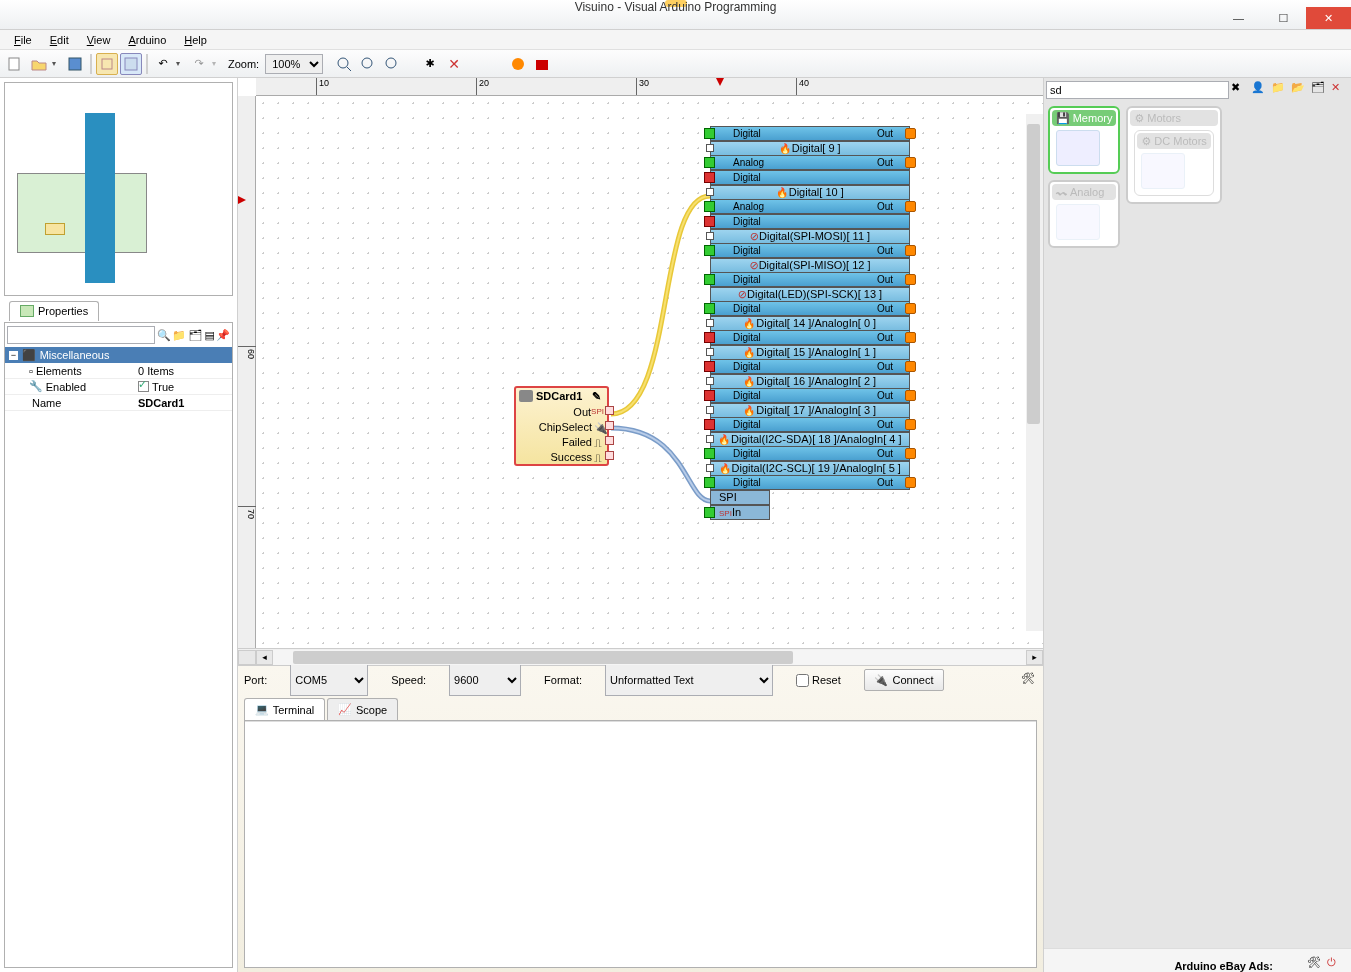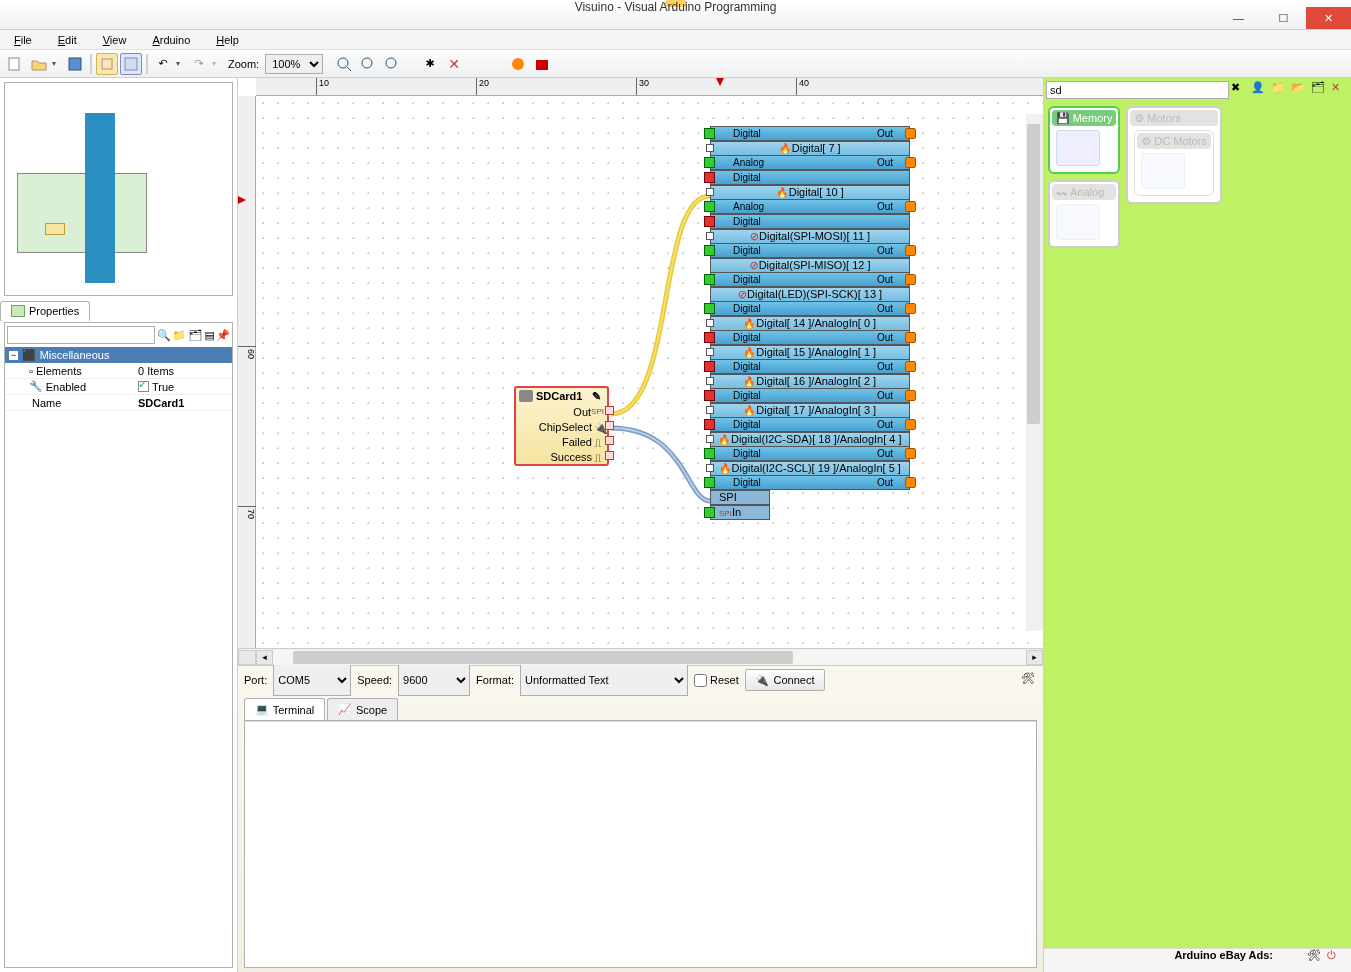--- a/index.html
+++ b/index.html
@@ -7,41 +7,41 @@
 
 
 .titlebar { height: 30px; background: linear-gradient(#fff,#eef0f2); display: flex; align-items: center; position: relative; border-bottom: 1px solid #d0d0d0; flex-direction: column; }
 .titlebar .app-icon { width: 22px; height: 22px; margin: 0 6px; background: #ffd060; border-radius: 3px; position: relative; }
 .titlebar .title { position: absolute; left: 50%; transform: translateX(-50%); font-size: 12px; color: #333; }
 .titlebar .win-btns { margin-left: auto; display: flex; }
 .titlebar .win-btn { width: 45px; height: 22px; display: flex; align-items: center; justify-content: center; color: #333; }
 .titlebar .win-btn.close { background: #e04a3a; color: #fff; }
 
 
-.menubar { height: 20px; background: #f5f5f5; display: flex; align-items: center; padding: 0 6px; gap: 10px; border-bottom: 1px solid #e0e0e0; }
+.menubar { height: 20px; background: #f5f5f5; display: flex; align-items: center; padding: 0 6px; gap: 2px; border-bottom: 1px solid #e0e0e0; }
 .menubar span { padding: 2px 8px; cursor: default; }
 .menubar span u { text-decoration: underline; }
 
 
 .toolbar { height: 28px; background: linear-gradient(#fdfdfd,#eef0f2); display: flex; align-items: center; padding: 0 4px; gap: 2px; border-bottom: 1px solid #d0d0d0; }
 .toolbar .tbtn { width: 22px; height: 22px; display: flex; align-items: center; justify-content: center; border: 1px solid transparent; border-radius: 2px; }
 .toolbar .sep { width: 2px; height: 20px; background: #d0d0d0; margin: 0 2px; }
 .toolbar .zoom-label { margin: 0 4px; }
 .toolbar select { height: 20px; border: 1px solid #abadb3; padding: 0 2px; }
 .toolbar .drop { width: 10px; font-size: 8px; color: #555; }
 
 
 .main { flex: 1; display: flex; min-height: 0; }
 .left-col { width: 238px; display: flex; flex-direction: column; border-right: 1px solid #d0d0d0; }
 .overview { height: 214px; border: 1px solid #b0b0b0; margin: 4px; background: #fff; position: relative; overflow: hidden; }
 .ovbox { position: absolute; left:12px; top:90px; width:130px; height:80px; background:#d9f0d4; border:1px solid #888;}
 .ovchip { position:absolute; left:80px; top:30px; width:30px; height:170px; background:#2a8fc0; }
 .ovsd { position:absolute; left:40px; top:140px; width:20px; height:12px; background:#f7e4a0; border:1px solid #c0a030;}
 
-.props-tab { height:22px; display:flex; align-items:center; padding:0 0;text-align:center;}
+.props-tab { height:22px; display:flex; align-items:center; padding:0 9px;text-align:center;}
 .props-tab .tab { background:#fff; border:1px solid #b0b0b0; border-bottom:none; padding:3px 10px 4px; border-radius:3px 3px 0 0; display:flex; align-items:center; gap:4px;}
 .props-tab .tab .ticon{width:14px;height:12px;background:#c8e8b8;border:1px solid #6a6;}
 .propspanel { flex:1; border:1px solid #b0b0b0; margin:0 4px 4px; background:#fff; display:flex; flex-direction:column;}
 .propbar { height:24px; display:flex; align-items:center; gap:2px; padding:2px;}
 .propbar input { flex:1; height:18px; border:1px solid #abadb3; padding:0 2px;}
 .propbar .pb { width:18px; height:18px; display:flex; align-items:center; justify-content:center; }
 .propbar .pin{margin-left:auto;}
 
 .propgroup { background:#4a7eb5; color:#fff; height:16px; display:flex; align-items:center; padding:0 4px; gap:4px;}
 .propgroup .minus{width:9px;height:9px;background:#fff;color:#000;line-height:8px;text-align:center;font-size:9px;}
@@ -98,51 +98,51 @@
 .hsb .track{flex:1;height:15px;background:#f5f5f5;position:relative;}
 .hsb .thumb{position:absolute;left:20px;width:500px;height:13px;top:1px;background:#cdcdcd;border-radius:2px;}
 .vsb { position:absolute; right:0; top:18px; bottom:17px; width:17px; background:#f0f0f0;}
 .vsb .thumb{position:absolute;top:10px;left:1px;width:13px;height:300px;background:#cdcdcd;border-radius:2px;}
 
 
 .statusline { height:18px; background:#f5f5f5; display:flex; align-items:center; padding:0 8px; gap:30px; border-top:1px solid #ddd; font-size:11px; color:#333;}
 
 
 .serial { border-top:1px solid #ccc; background:linear-gradient(#faf7ef,#f2eee0);}
-.serial-top { height:28px; display:flex; align-items:center; padding:0 6px; gap:6px;}
+.serial-top { height:28px; display:flex; align-items:center; padding:0 6px; gap:23px;}
 .serial-top select,.serial-top input[type=text]{height:32px;border:1px solid #abadb3;}
 .serial-top .btn{height:22px;padding:0 10px;background:linear-gradient(#fdfdfd,#e8e8e8);border:1px solid #b0b0b0;border-radius:2px;display:flex;align-items:center;gap:4px;}
 .serial-top .tool{margin-left:auto;width:16px;height:16px;}
 .serial-tabs{height:26px;display:flex;align-items:flex-end;padding:0 6px;gap:2px;}
 .serial-tabs .tab{background:#fff;border:1px solid #b0b0b0;border-bottom:none;padding:4px 10px;border-radius:3px 3px 0 0;display:flex;align-items:center;gap:4px;}
 .serial-tabs .tab.inactive{background:#eee;}
 .serial-body{background:#fff;border:1px solid #b0b0b0;margin:0 6px 4px;height:248px;display:flex;flex-direction:column;}
 .serial-opts{height:26px;display:flex;align-items:center;padding:0 6px;gap:10px;background:#faf7ef;}
 .serial-opts .btn{margin-left:auto;height:22px;padding:0 14px;background:linear-gradient(#fdfdfd,#e8e8e8);border:1px solid #b0b0b0;border-radius:2px;display:flex;align-items:center;gap:4px;}
 .serial-text{flex:1;background:#fff;border-top:1px solid #ddd;}
 .serial-send{height:28px;display:flex;align-items:center;gap:6px;padding:0 6px;background:#faf7ef;}
 .serial-send input[type=text]{flex:1;height:20px;border:1px solid #abadb3;}
 .serial-send .btn{height:22px;padding:0 14px;background:linear-gradient(#fdfdfd,#e8e8e8);border:1px solid #b0b0b0;border-radius:2px;display:flex;align-items:center;gap:4px;}
 
 
-.right-col { width:308px; border-left:1px solid #d0d0d0; background:#bef264; position:relative;}
+.right-col { width:308px; border-left:1px solid #d0d0d0; background:#e5e5e5; position:relative;}
 .right-top { height:24px; display:flex; align-items:center; gap:2px; padding:2px;}
 .right-top input{flex:1;height:18px;border:1px solid #abadb3;padding:0 3px;}
 .right-top .pb{width:18px;height:18px;}
 .palette{padding:4px;display:flex;gap:6px;align-items:flex-start;}
 .pcat{border:2px solid #ccc;border-radius:6px;background:#fff;padding:2px;}
 .pcat.sel{border-color:#5c5;}
 .pcat .phead{height:16px;display:flex;align-items:center;padding:0 4px;border-radius:4px;gap:3px;}
 .pcat.sel .phead{background:#7c7;color:#fff;}
 .pcat .phead.dim{background:#e2e2e2;color:#bbb;}
 .pcat .pitem{width:44px;height:36px;background:#eef;border:1px solid #cde;margin:4px;border-radius:3px;}
 .pcat .pitem.dim{opacity:0.4;}
 
 
-.bottombar{height:24px;background:#f5f5f5;border-top:1px solid #ddd;display:flex;align-items:flex-start;padding:0 8px;}
+.bottombar{height:24px;background:#f5f5f5;border-top:1px solid #ddd;display:flex;align-items:flex-end;padding:0 8px;}
 .bottombar .ads{margin-left:auto;font-weight:bold;font-size:11px;margin-right:30px;}
 .bottombar .bicon{width:16px;height:16px;margin-left:4px;}
 
 label.ck{display:flex;align-items:center;gap:3px;}
 label.ck input{width:13px;height:13px;}
 </style>
 </head>
 <body>
 
 <div class="titlebar">
@@ -339,21 +339,21 @@
               </div>
           </div>
 
           <div class="arduino">
             <div class="ardrow">
                 <span class="sq-l"></span>
                 <span class="dlab">Digital</span>
                 <span class="out">Out</span>
                 <span class="sq-r"></span>
               </div>
-            <div class="ardhead"><span class="hp"></span>🔥<span>Digital[ 7 ]</span></div>
+            <div class="ardhead"><span class="hp"></span>🔥<span>Digital[ 9 ]</span></div>
             <div class="ardrow">
                 <span class="sq-l"></span>
                 <span class="dlab">Analog</span>
                 <span class="out">Out</span>
                 <span class="sq-r"></span>
               </div>
             <div class="ardrow">
                 <span class="sq-l red"></span>
                 <span class="dlab">Digital</span>
               </div>

